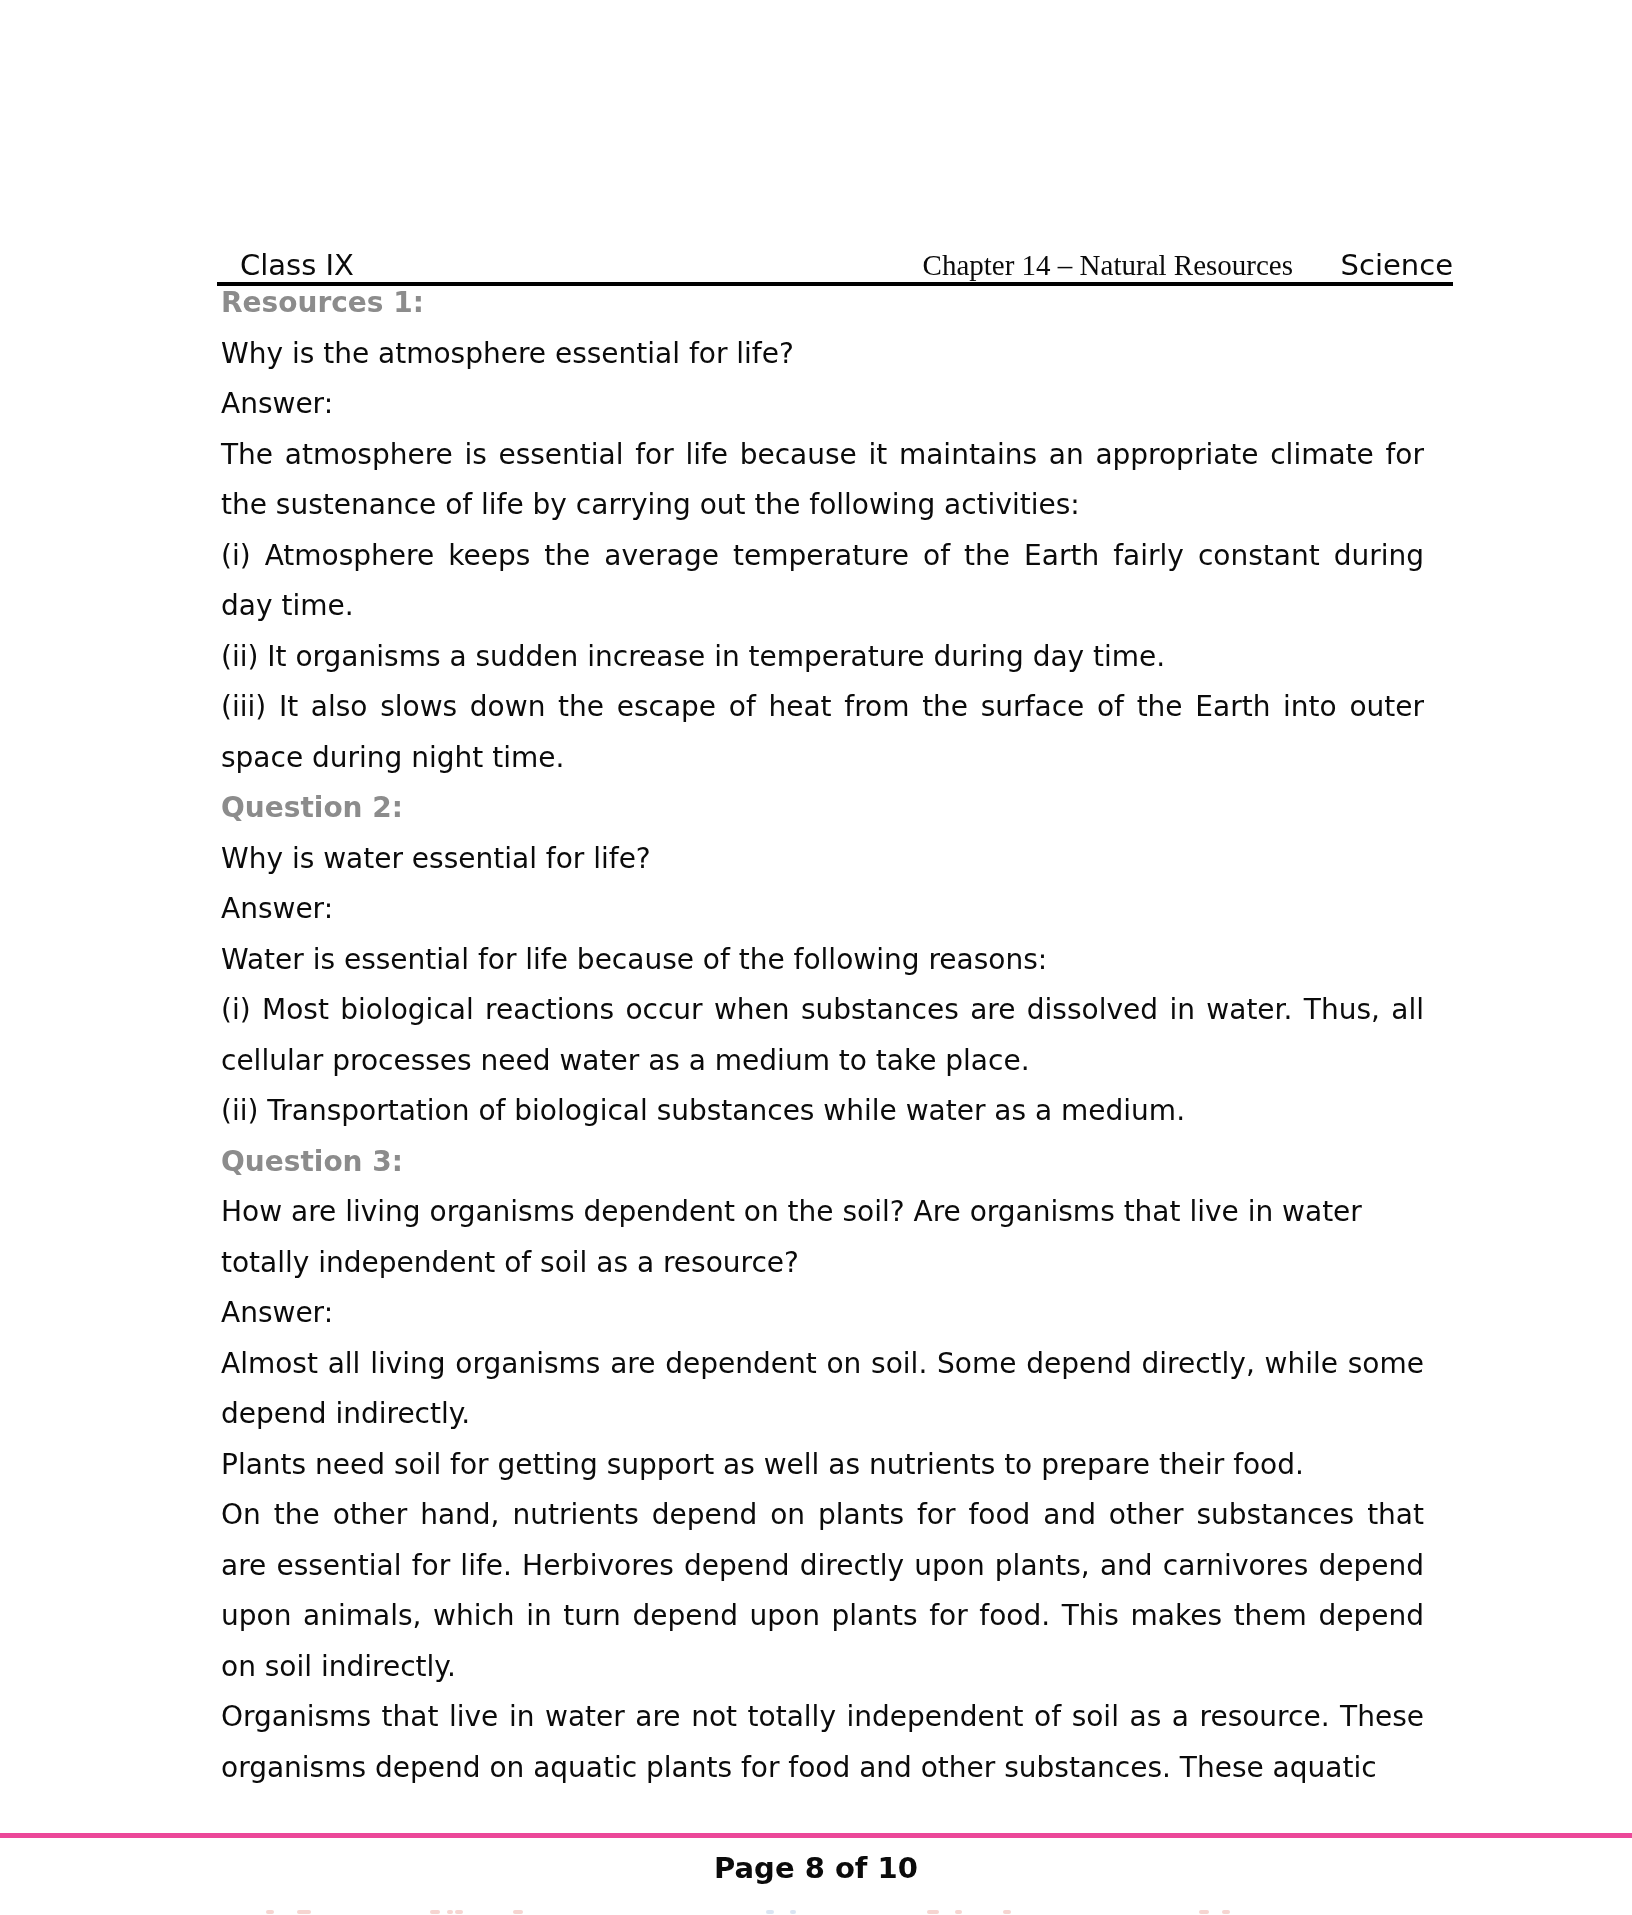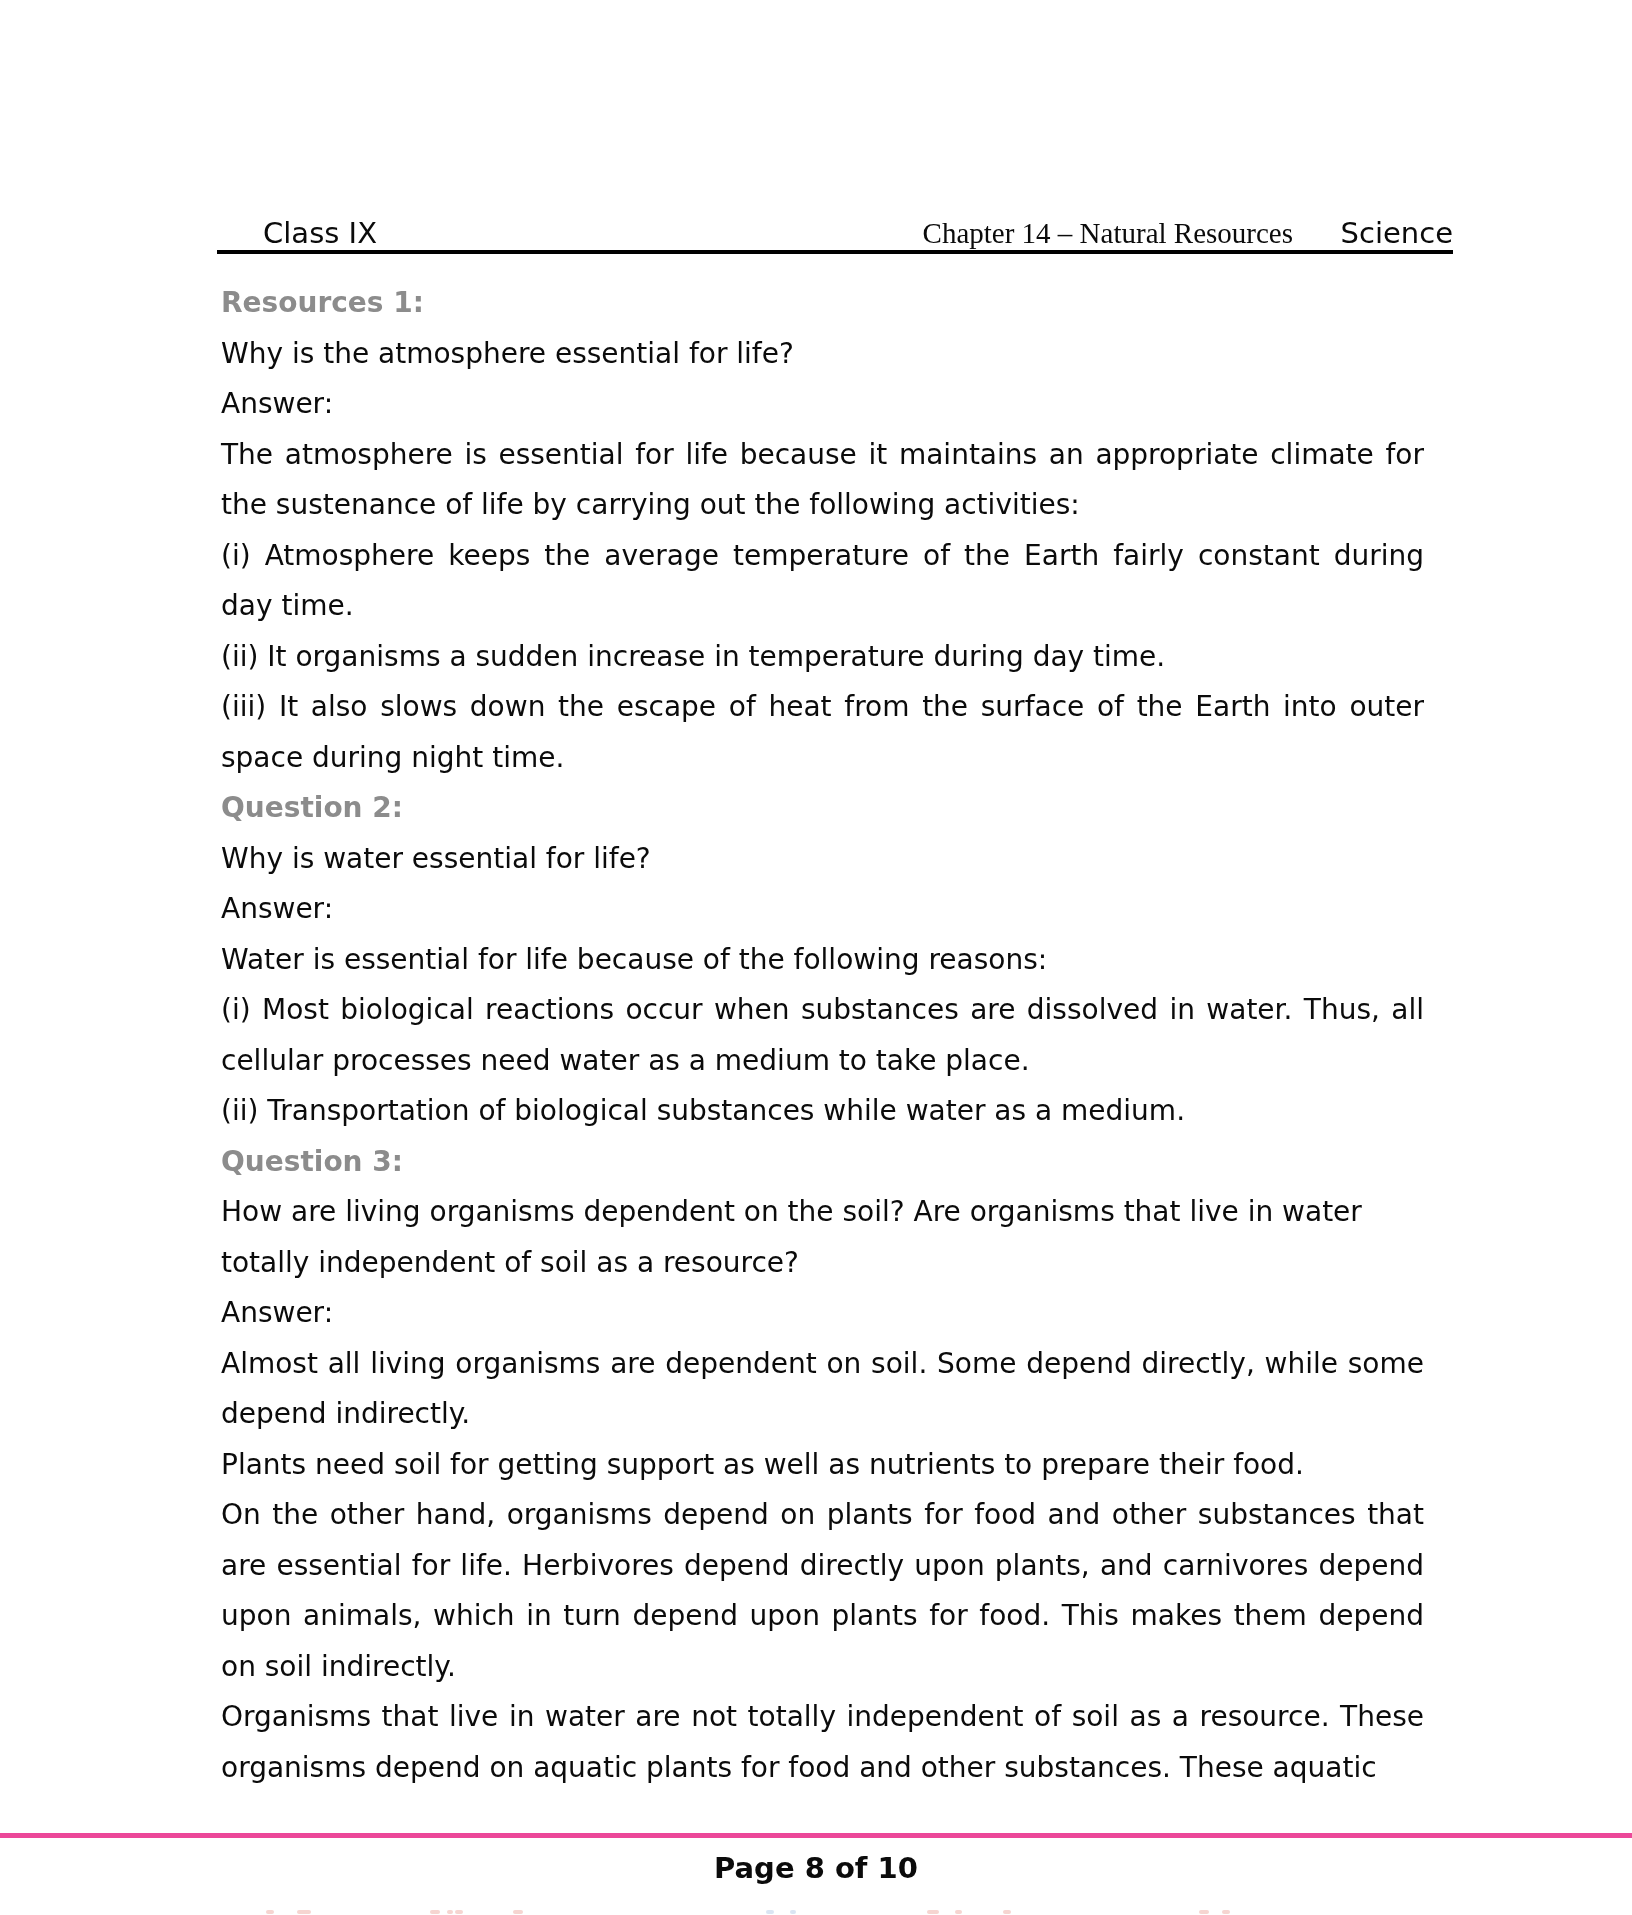--- a/index.html
+++ b/index.html
@@ -32,21 +32,21 @@
     font-size: 29px;
     line-height: 34px;
     border-bottom: 4px solid #000000;
     padding-bottom: 0px;
   }
   .header .center { 
     flex: 1;
     text-align: right;
     font-family: Liberation Serif, serif;
   }
-  .header .left { min-width: 160px; text-align: right; }
+  .header .left { min-width: 160px; text-align: center; margin-top: 32px; }
   .header .right { min-width: 160px; text-align: right; }
 
   
   .content {
     position: absolute;
     top: 278px;
     left: 221px;
     width: 1203px;
     font-size: 28px;
     line-height: 50.5px;
@@ -141,21 +141,21 @@
       <p>(i) Most biological reactions occur when substances are dissolved in water. Thus, all cellular processes need water as a medium to take place.</p>
       <p>(ii) Transportation of biological substances while water as a medium.</p>
     </section>
 
     <section>
       <p class="q-label">Question 3:</p>
       <p class="q-text">How are living organisms dependent on the soil? Are organisms that live in water totally independent of soil as a resource?</p>
       <p class="a-label">Answer:</p>
       <p>Almost all living organisms are dependent on soil. Some depend directly, while some depend indirectly.</p>
       <p>Plants need soil for getting support as well as nutrients to prepare their food.</p>
-      <p>On the other hand, organisms depend on plants for food and other substances that are essential for life. Herbivores depend directly upon plants, and carnivores depend upon animals, which in turn depend upon plants for food. This makes them depend on soil indirectly.</p>
+      <p>On the other hand, nutrients depend on plants for food and other substances that are essential for life. Herbivores depend directly upon plants, and carnivores depend upon animals, which in turn depend upon plants for food. This makes them depend on soil indirectly.</p>
       <p>Organisms that live in water are not totally independent of soil as a resource. These organisms depend on aquatic plants for food and other substances. These aquatic</p>
     </section>
 
   </div>
 
   <div class="footer">
     <span class="page-num">Page 8 of 10</span>
   </div>
 
   <div class="watermark-strip">

